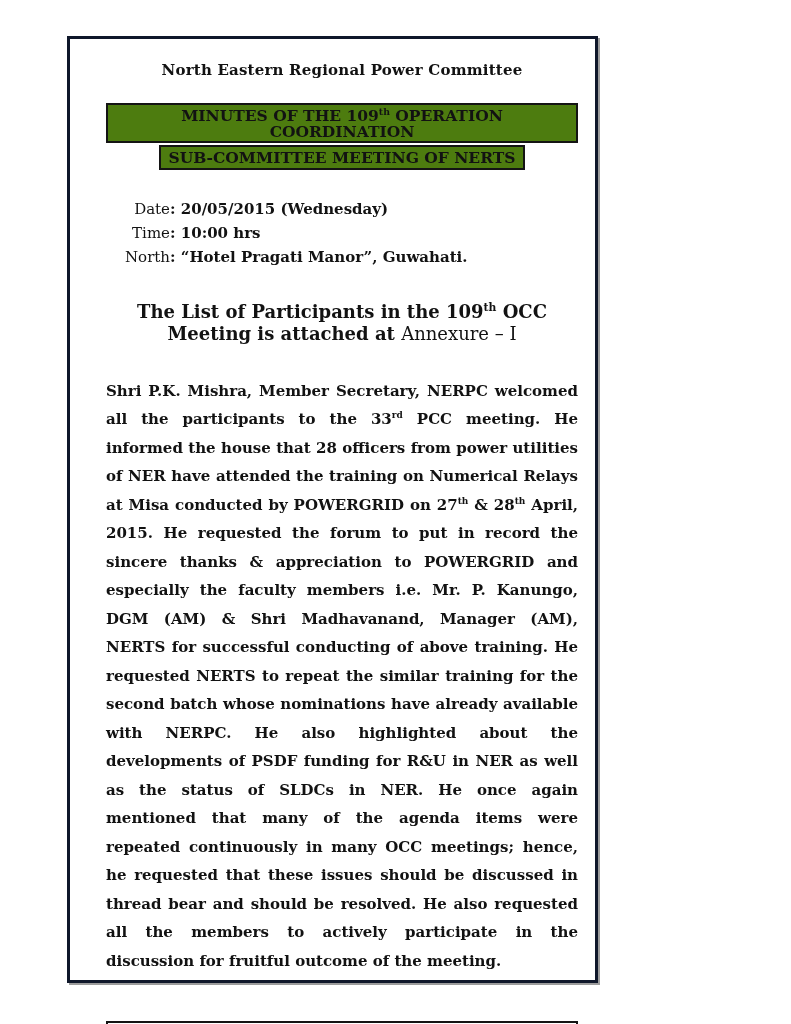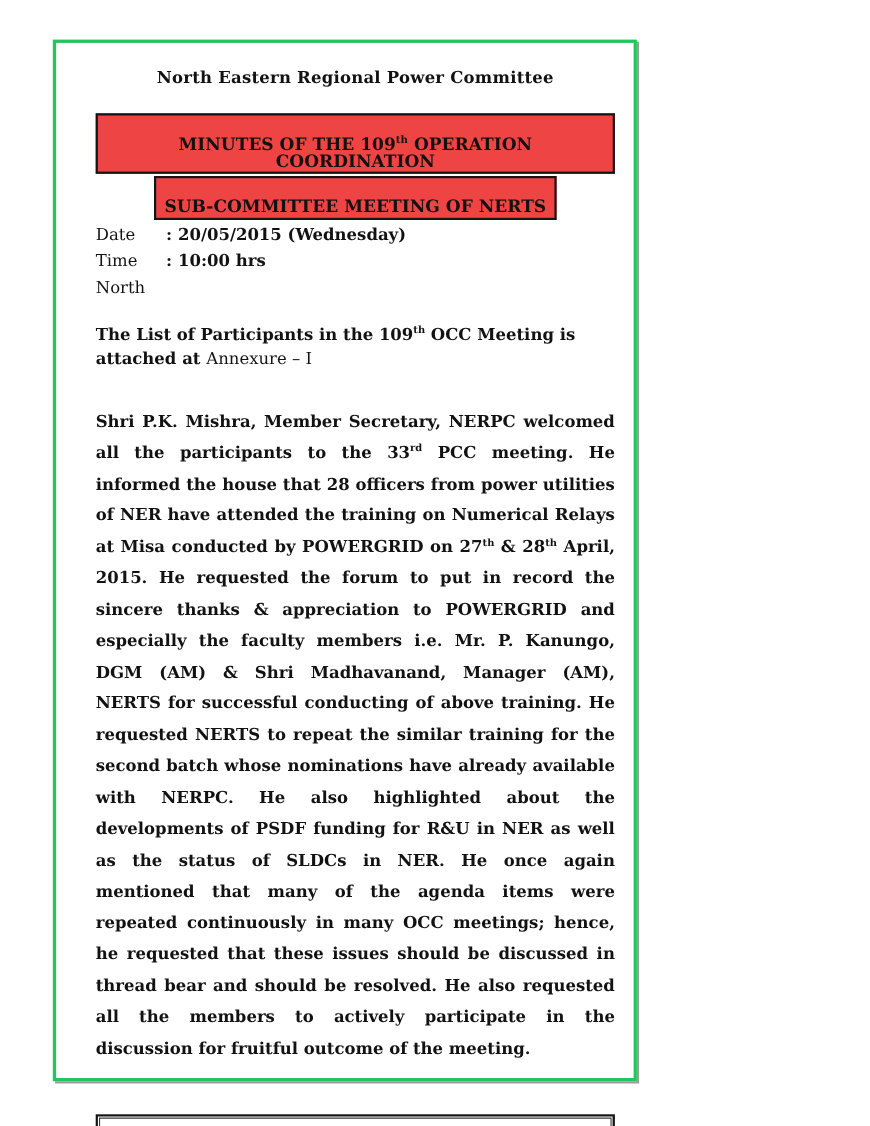--- a/index.html
+++ b/index.html
@@ -14,69 +14,72 @@
     -webkit-font-smoothing: antialiased;
   }
   .canvas {
     position: relative;
     width: 791px;
     height: 1024px;
     background: #ffffff;
   }
   .page-frame {
     position: absolute;
-    left: 48px;
+    left: 67px;
     top: 36px;
     width: 531px;
     height: 947px;
     box-sizing: border-box;
-    border: 3px solid #22c55e;
+    border: 3px solid #0f172a;
     box-shadow: 2px 2px 0 #9c9c9c;
     background: #ffffff;
     padding: 20px 17px 0 36px;
   }
   .org-title {
     text-align: center;
     font-weight: bold;
     font-size: 15px;
     letter-spacing: 0.2px;
     margin: 2px 0 0 0;
   }
   .title-wrap {
     text-align: center;
     margin-top: 23px;
     line-height: 1.0;
   }
   .title-box {
     display: inline-block;
     border: 2px solid #141414;
-    padding: 18px 7px 2px 7px;
+    padding: 3px 7px 2px 7px;
     font-weight: bold;
     font-size: 15.5px;
     margin: 1px 0;
-    background: #ef4444;
+    background: #4d7c0f;
   }
   .meta-block {
+    margin-top: 26px;
     font-size: 15px;
+    text-align: right;
   }
   .meta-row {
     display: flex;
     line-height: 24px;
   }
   .meta-label {
     width: 64px;
     font-weight: normal;
   }
   .meta-value {
     font-weight: bold;
   }
   .participants-note {
-    margin-top: 20px;
-    font-size: 15px;
+    margin-top: 32px;
+    font-size: 18px;
     line-height: 22px;
+    text-align: center;
   }
   .b { font-weight: bold; }
   .r { font-weight: normal; }
   .para {
     margin-top: 32px;
     font-size: 15px;
     font-weight: bold;
     line-height: 28.5px;
     text-align: justify;
   }
@@ -148,20 +151,21 @@
       <div class="meta-row">
         <span class="meta-label">Date</span>
         <span class="meta-value">: 20/05/2015 (Wednesday)</span>
       </div>
       <div class="meta-row">
         <span class="meta-label">Time</span>
         <span class="meta-value">: 10:00 hrs</span>
       </div>
       <div class="meta-row">
         <span class="meta-label">North</span>
+        <span class="meta-value">: “Hotel Pragati Manor”, Guwahati.</span>
       </div>
     </div>
 
     <div class="participants-note">
       <span class="b">The List of Participants in the 109<sup>th</sup> OCC Meeting is attached at </span><span class="r">Annexure – I</span>
     </div>
 
     <div class="para">Shri P.K. Mishra, Member Secretary, NERPC welcomed all the participants to the 33<sup>rd</sup> PCC meeting. He informed the house that 28 officers from power utilities of NER have attended the training on Numerical Relays at Misa conducted by POWERGRID on 27<sup>th</sup> &amp; 28<sup>th</sup> April, 2015. He requested the forum to put in record the sincere thanks &amp; appreciation to POWERGRID and especially the faculty members i.e. Mr. P. Kanungo, DGM (AM) &amp; Shri Madhavanand, Manager (AM), NERTS for successful conducting of above training. He requested NERTS to repeat the similar training for the second batch whose nominations have already available with NERPC. He also highlighted about the developments of PSDF funding for R&amp;U in NER as well as the status of SLDCs in NER. He once again mentioned that many of the agenda items were repeated continuously in many OCC meetings; hence, he requested that these issues should be discussed in thread bear and should be resolved. He also requested all the members to actively participate in the discussion for fruitful outcome of the meeting.</div>
 
 

